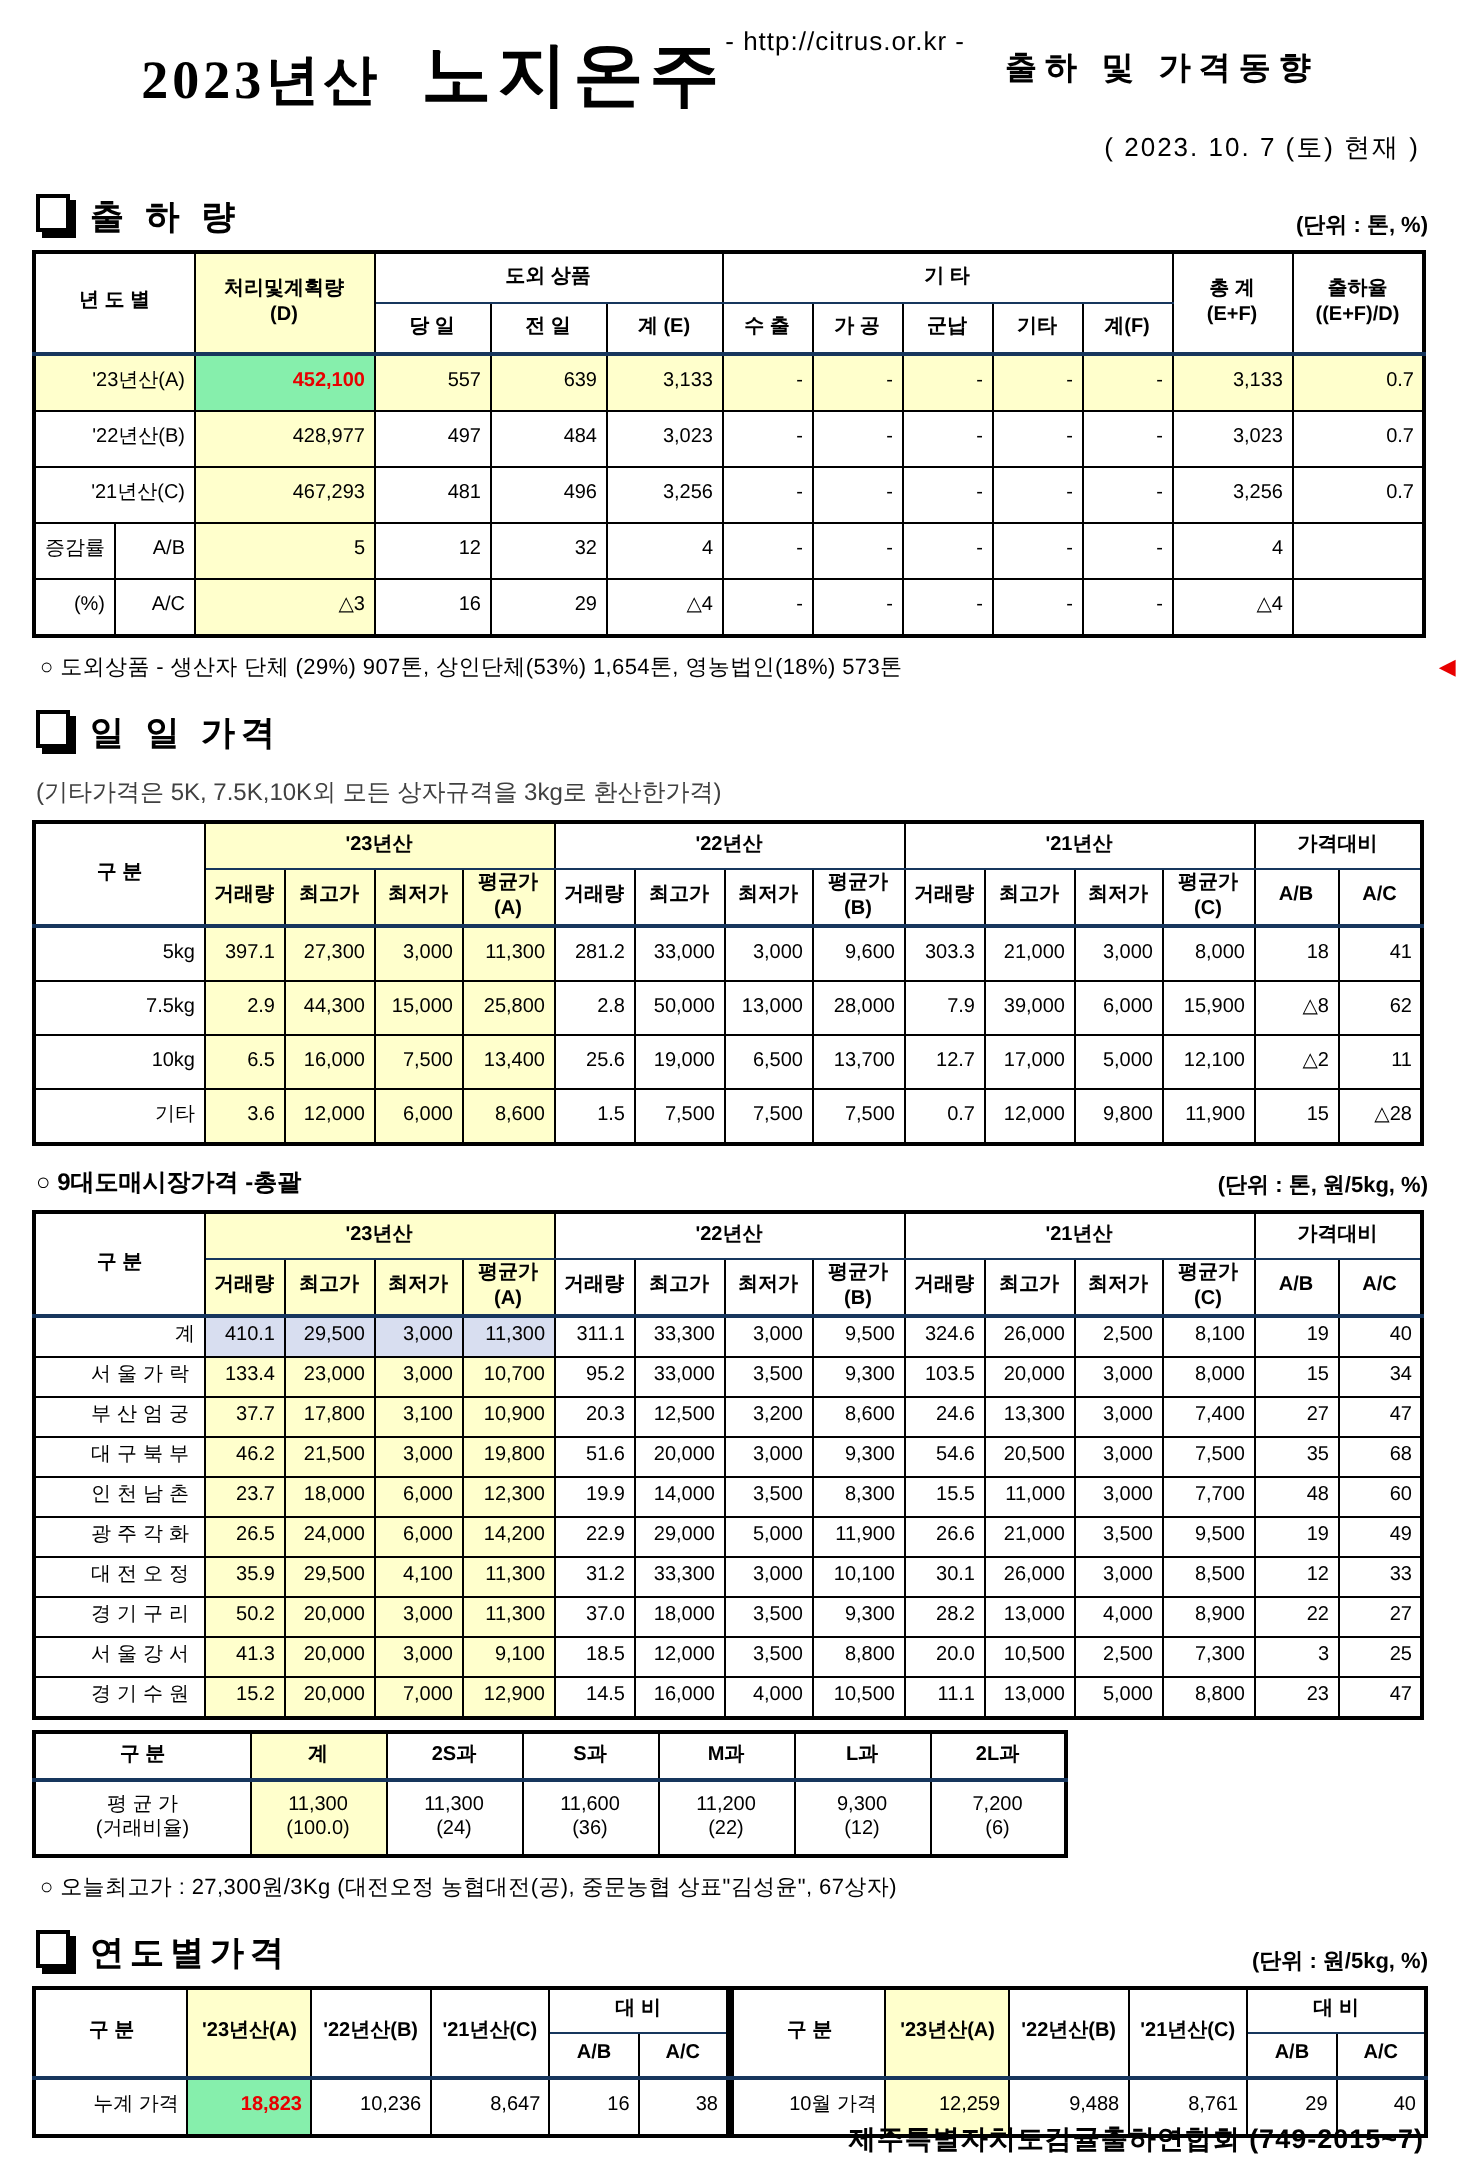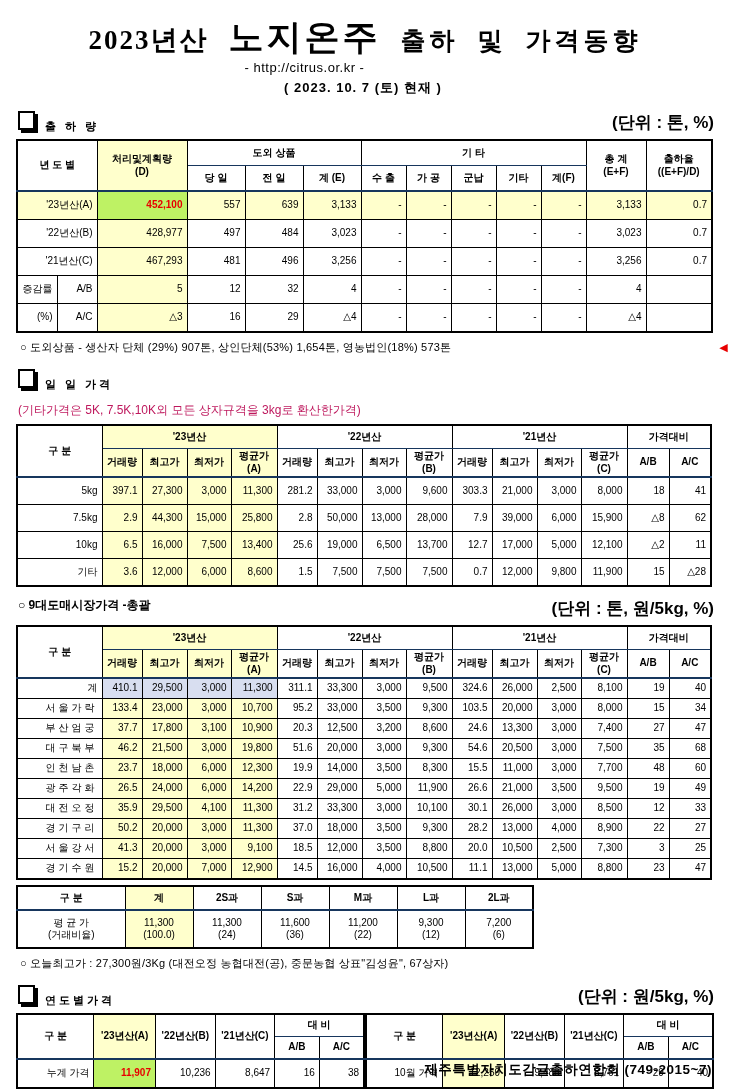--- a/index.html
+++ b/index.html
@@ -4,46 +4,46 @@
 <style>
   html,body{margin:0;padding:0;background:#fff;}
   .page{
     width:730px;height:1089px;position:relative;box-sizing:border-box;
     padding:10px 16px 0 16px;background:#fff;color:#000;
     font-family:"Liberation Sans","DejaVu Sans",sans-serif;overflow:hidden;
   }
   
   .title-row{display:flex;justify-content:center;align-items:flex-start;gap:20px;margin-top:4px;}
   .t-year{font-size:27px;font-weight:bold;padding-top:8px;letter-spacing:2px;font-family:"Liberation Serif","DejaVu Serif",serif;}
-  .t-mid{display:flex;flex-direction:column;align-items:center;}
+  .t-mid{display:flex;flex-direction:row;align-items:flex-start;}
   .t-product{font-size:35px;font-weight:800;letter-spacing:3px;font-family:"Liberation Serif","DejaVu Serif",serif;}
   .t-url{font-size:13px;margin-top:-1px;letter-spacing:0.5px;}
-  .t-sub{font-size:25px;font-weight:bold;padding-top:10px;letter-spacing:4px;font-family:Liberation Mono, monospace;}
-  .as-of{text-align:center;font-size:13px;font-weight:bold;margin:4px 4px 0 0;letter-spacing:1px;}
+  .t-sub{font-size:16px;font-weight:bold;padding-top:10px;letter-spacing:4px;font-family:Liberation Sans, sans-serif;}
+  .as-of{text-align:right;font-size:13px;font-weight:normal;margin:4px 4px 0 0;letter-spacing:1px;}
   
   .sec{display:flex;align-items:flex-end;margin-top:14px;}
   .sec-icon{width:13px;height:15px;border:2px solid #000;background:#fff;
     box-shadow:3px 3px 0 0 #000;display:inline-block;margin:0 10px 4px 2px;}
-  .sec-title{font-size:11px;font-weight:bold;letter-spacing:3px;text-align:center;}
-  .sec-unit{margin-left:auto;font-size:17px;font-weight:bold;align-self:flex-end;}
+  .sec-title{font-size:17px;font-weight:bold;letter-spacing:3px;text-align:center;}
+  .sec-unit{margin-left:auto;font-size:11px;font-weight:bold;align-self:flex-end;}
   .subhead{display:flex;align-items:baseline;margin:10px 0 4px 2px;font-size:12px;}
   .subhead .sh-main{font-weight:bold;}
-  .subhead .sh-blue{color:#be185d;}
+  .subhead .sh-blue{color:#404040;}
   .subhead .sec-unit{margin-left:auto;}
   
   table.tb{border-collapse:collapse;table-layout:fixed;margin-top:5px;border:2px solid #000;}
   table.tb td{
     border:1px solid #000;font-size:10px;padding:1px 4px;text-align:right;
     vertical-align:middle;white-space:pre-line;overflow:hidden;line-height:1.25;
   }
   table.tb thead td{text-align:center;font-weight:bold;border-bottom-color:#17365d;}
   table.tb thead tr:last-child td{border-bottom:2.5px solid #17365d;}
   table.tb thead tr:first-child td[rowspan]{border-bottom:2.5px solid #17365d;}
   .y{background:#ffffcc;}
-  .blu{background:#bef264;margin-left:23px;}
+  .blu{background:#86efac;margin-left:23px;}
   .lav{background:#d8def0;}
   .red{color:#e80000;font-weight:bold;}
   .bold{font-weight:normal;}
   .lab{text-align:center;}
   .sp{letter-spacing:3px;}
   .gl{border-left:1.5px solid #000 !important;}
   .t1 tbody td{height:25px;}
   .t1 thead td{height:22px;}
   .t2 tbody td{height:24px;}
   .t2 thead td,.t3 thead td{height:20px;}
@@ -615,21 +615,21 @@
             <td colspan="2" class="gl">대      비</td>
           </tr>
           <tr>
             <td class="gl">A/B</td>
             <td>A/C</td>
           </tr>
         </thead>
         <tbody>
           <tr>
             <td class="lab">누계 가격</td>
-            <td class="blu red gl">11,907</td>
+            <td class="blu red gl">18,823</td>
             <td class="bold">10,236</td>
             <td class="bold">8,647</td>
             <td class="bold gl">16</td>
             <td class="bold">38</td>
           </tr>
         </tbody>
       </table>
     <table class="tb t4">
       <colgroup>
         <col style="width:78px">

